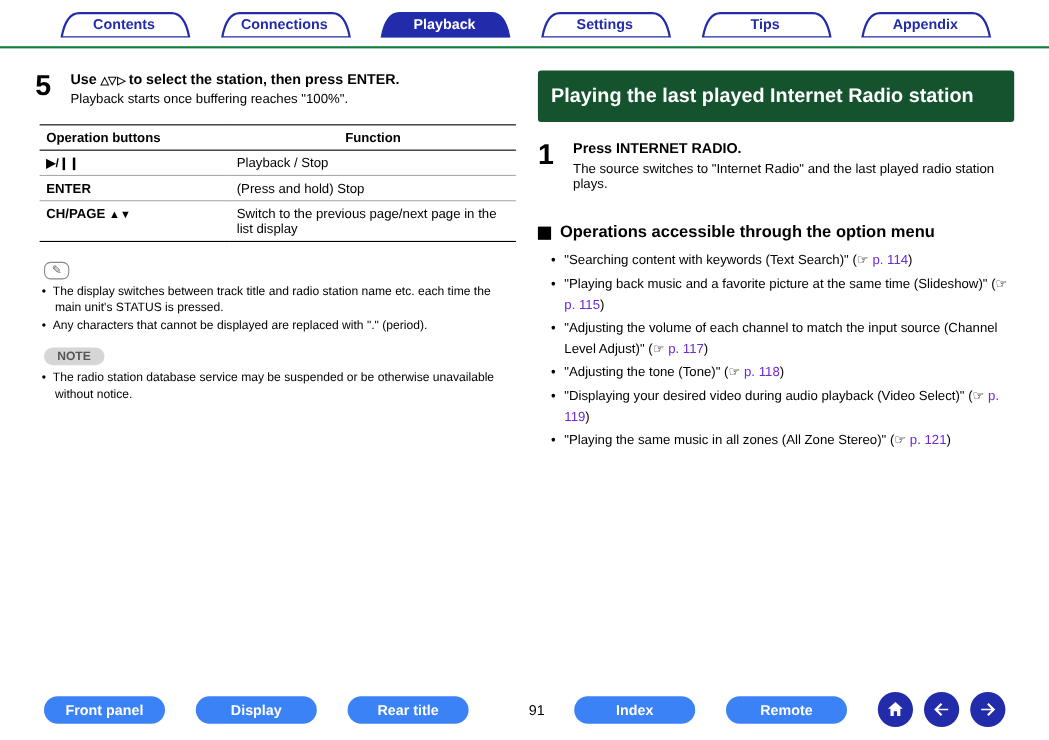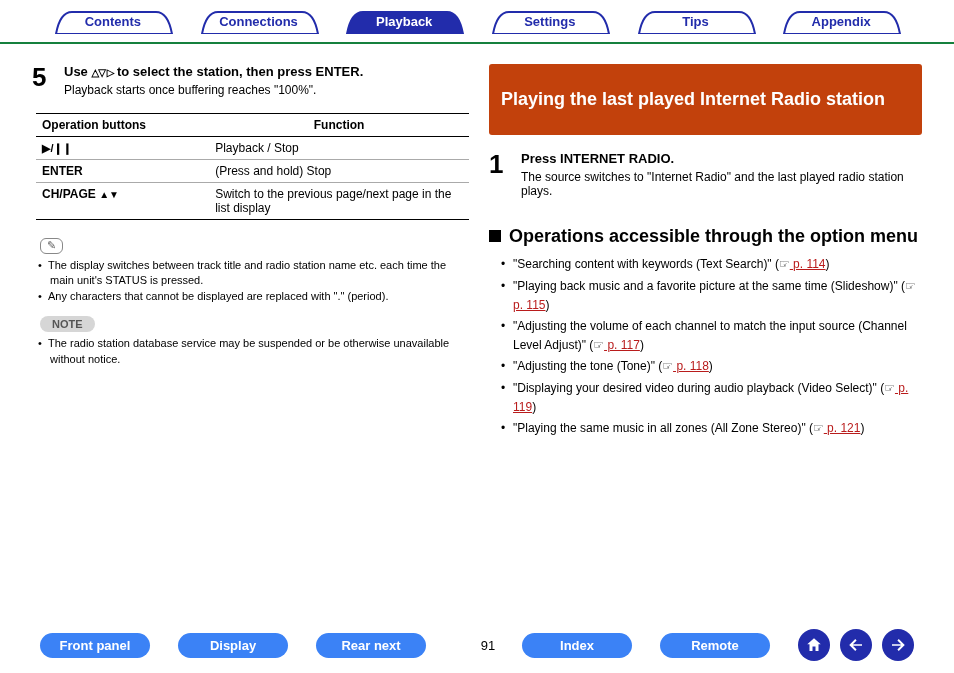--- a/index.html
+++ b/index.html
@@ -100,31 +100,31 @@
     display: inline-block;
     background: #d6d6d6;
     color: #555;
     border-radius: 10px;
     padding: 2px 12px;
     font-size: 11px;
     font-weight: bold;
     margin: 12px 0 4px 8px;
   }
   .section-banner {
-    background: #c2410c;
+    background: #14532d;
     color: #fff;
     font-size: 18px;
     font-weight: bold;
-    padding: 24px 12px;
+    padding: 12px 12px;
     border-radius: 3px;
     line-height: 1.3;
     margin-bottom: 16px;
   }
   .sub-heading {
-    font-size: 18px;
+    font-size: 15px;
     font-weight: bold;
     margin: 18px 0 8px 0;
     display: flex;
     align-items: flex-start;
     gap: 8px;
   }
   .sub-heading .sq {
     width: 12px; height: 12px; background:#000; display:inline-block; margin-top:4px; flex-shrink:0;
   }
   ul.round-bullets {
@@ -133,21 +133,21 @@
     font-size: 12px;
     line-height: 1.55;
   }
   ul.round-bullets li { margin-bottom: 3px; position: relative; }
   ul.round-bullets li::before {
     content: "•";
     position: absolute;
     left: -12px;
     top: 0;
   }
-  .page-link { text-decoration: underline; color: #b91c1c; cursor: pointer; }
+  .page-link { color: #6d28d9; cursor: pointer; }
   
   .bottom {
     position: absolute;
     left: 0; right: 0; bottom: 12px;
     display: flex;
     align-items: center;
     padding: 0 40px;
   }
   .pill {
     background: #3b82f6;
@@ -284,21 +284,21 @@
         <li>"Displaying your desired video during audio playback (Video Select)" (<span>☞</span><span class="page-link"> p. 119</span>)</li>
         <li>"Playing the same music in all zones (All Zone Stereo)" (<span>☞</span><span class="page-link"> p. 121</span>)</li>
       </ul>
   </div>
 </div>
 
 <div class="bottom">
   <div id="pills-left" style="display:flex;">
       <div class="pill">Front panel</div>
       <div class="pill">Display</div>
-      <div class="pill">Rear next</div>
+      <div class="pill">Rear title</div>
     </div>
   <div class="page-num">91</div>
   <div id="pills-right" style="display:flex;">
       <div class="pill">Index</div>
       <div class="pill">Remote</div>
     </div>
   <div class="nav-icons">
     <div class="circ-btn">
       <svg width="18" height="18" viewBox="0 0 24 24">
           <path fill="#fff" d="M12 3l9 8h-3v9h-4v-6h-4v6H6v-9H3z"></path>

